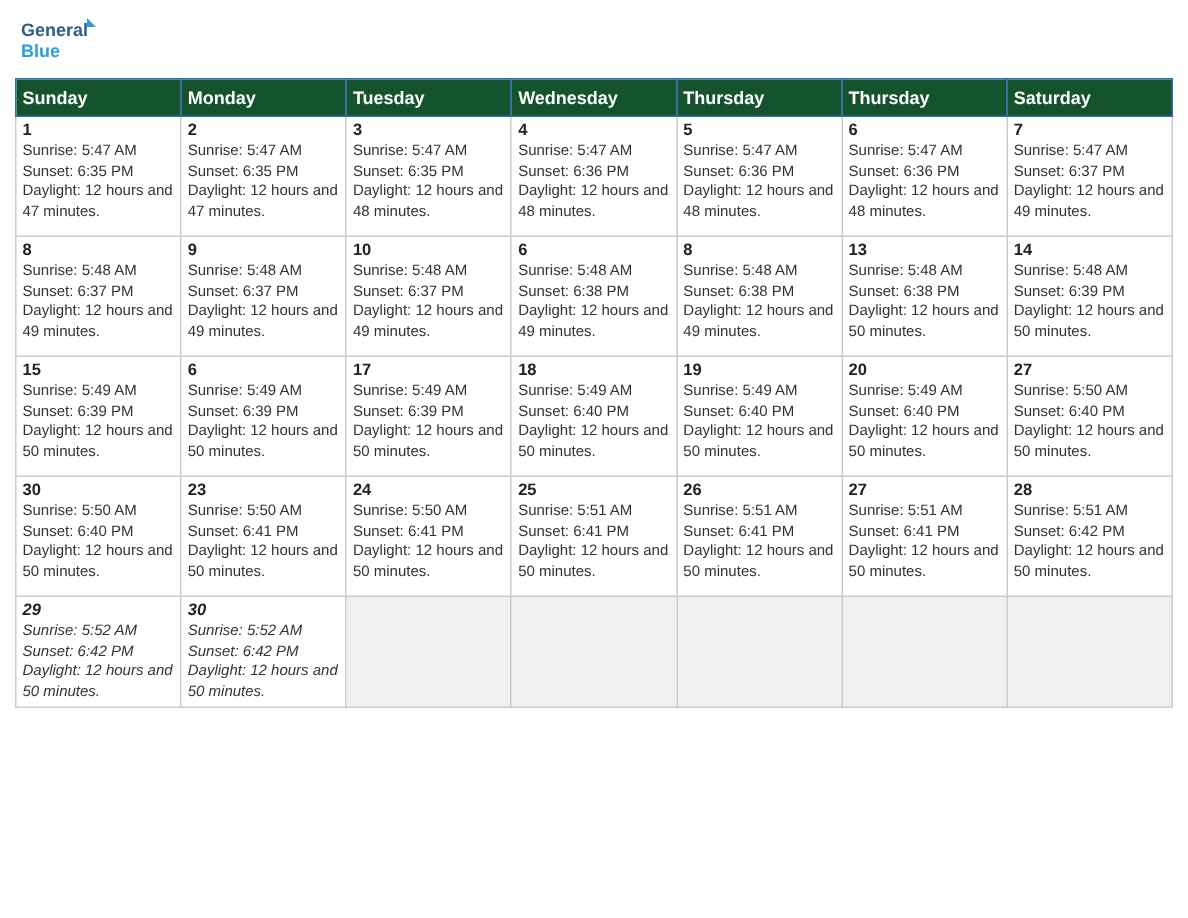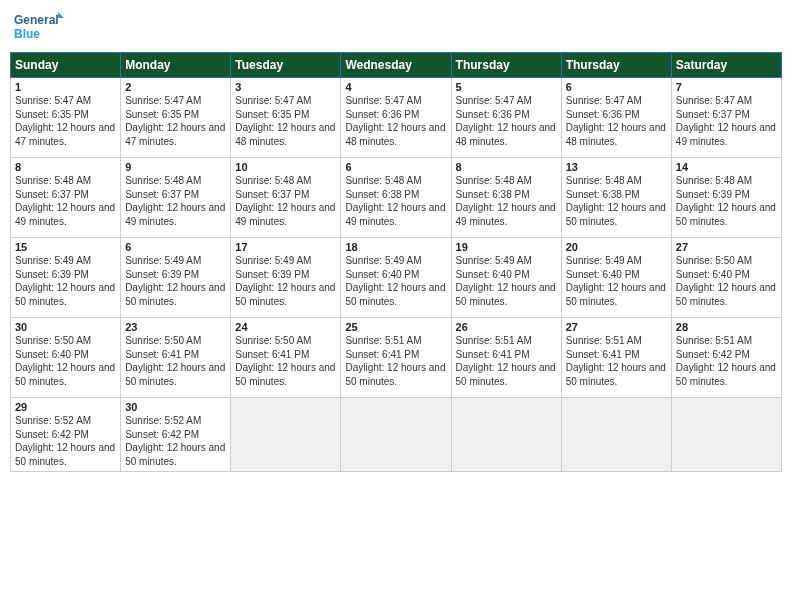--- a/index.html
+++ b/index.html
@@ -66,20 +66,21 @@
       display: block;
       margin-bottom: 1px;
     }
     .day-info {
       font-size: 10px;
       color: #333;
       line-height: 1.35;
     }
     .last-row td {
       height: 70px;
+      font-style: italic;
     }
   </style>
 </head>
 <body>
 
 <div class="header">
   <div class="logo">
 <svg width="52" height="36" viewBox="0 0 52 36">
   <text x="0" y="14" font-size="12" font-weight="bold" fill="#2c5f8a" font-family="Arial">General</text>
   <text x="0" y="28" font-size="12" font-weight="bold" fill="#2c9fd6" font-family="Arial">Blue</text>

